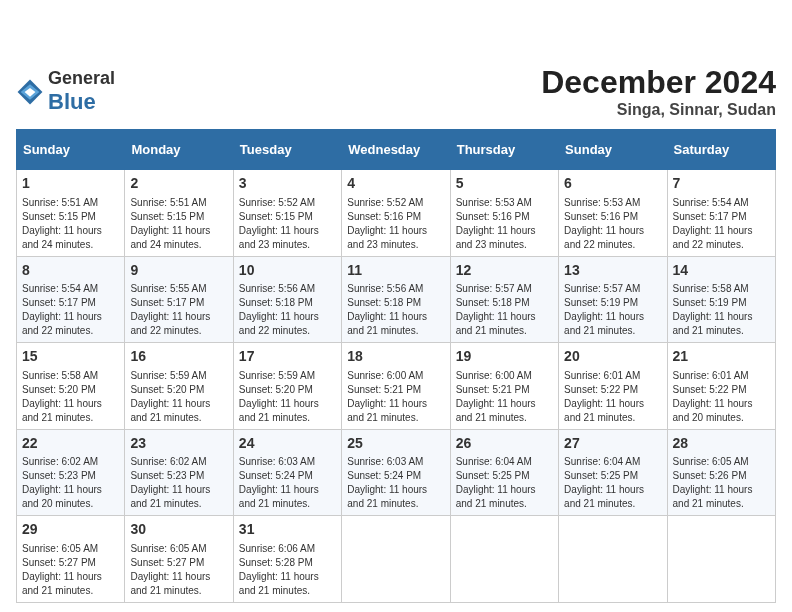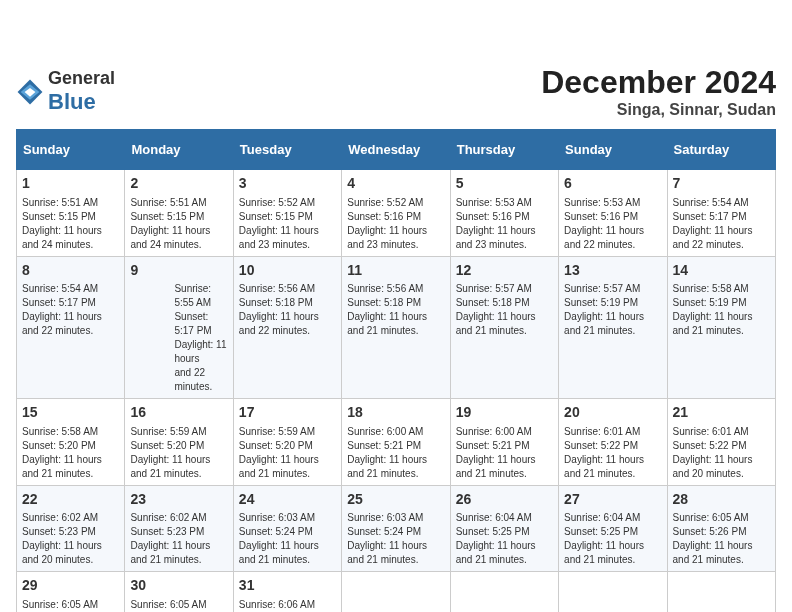--- a/index.html
+++ b/index.html
@@ -153,21 +153,21 @@
       <tr>
         <td>
           <span class="day-num">8</span>
           <div class="day-info" style="white-space: pre-line;">Sunrise: 5:54 AM
 Sunset: 5:17 PM
 Daylight: 11 hours
 and 22 minutes.</div>
         </td>
         <td>
           <span class="day-num">9</span>
-          <div class="day-info" style="white-space: pre-line; margin-left: 44px;">Sunrise: 5:55 AM
+          <div class="day-info" style="white-space: pre-line;">Sunrise: 5:55 AM
 Sunset: 5:17 PM
 Daylight: 11 hours
 and 22 minutes.</div>
         </td>
         <td>
           <span class="day-num">10</span>
           <div class="day-info" style="white-space: pre-line;">Sunrise: 5:56 AM
 Sunset: 5:18 PM
 Daylight: 11 hours
 and 22 minutes.</div>

